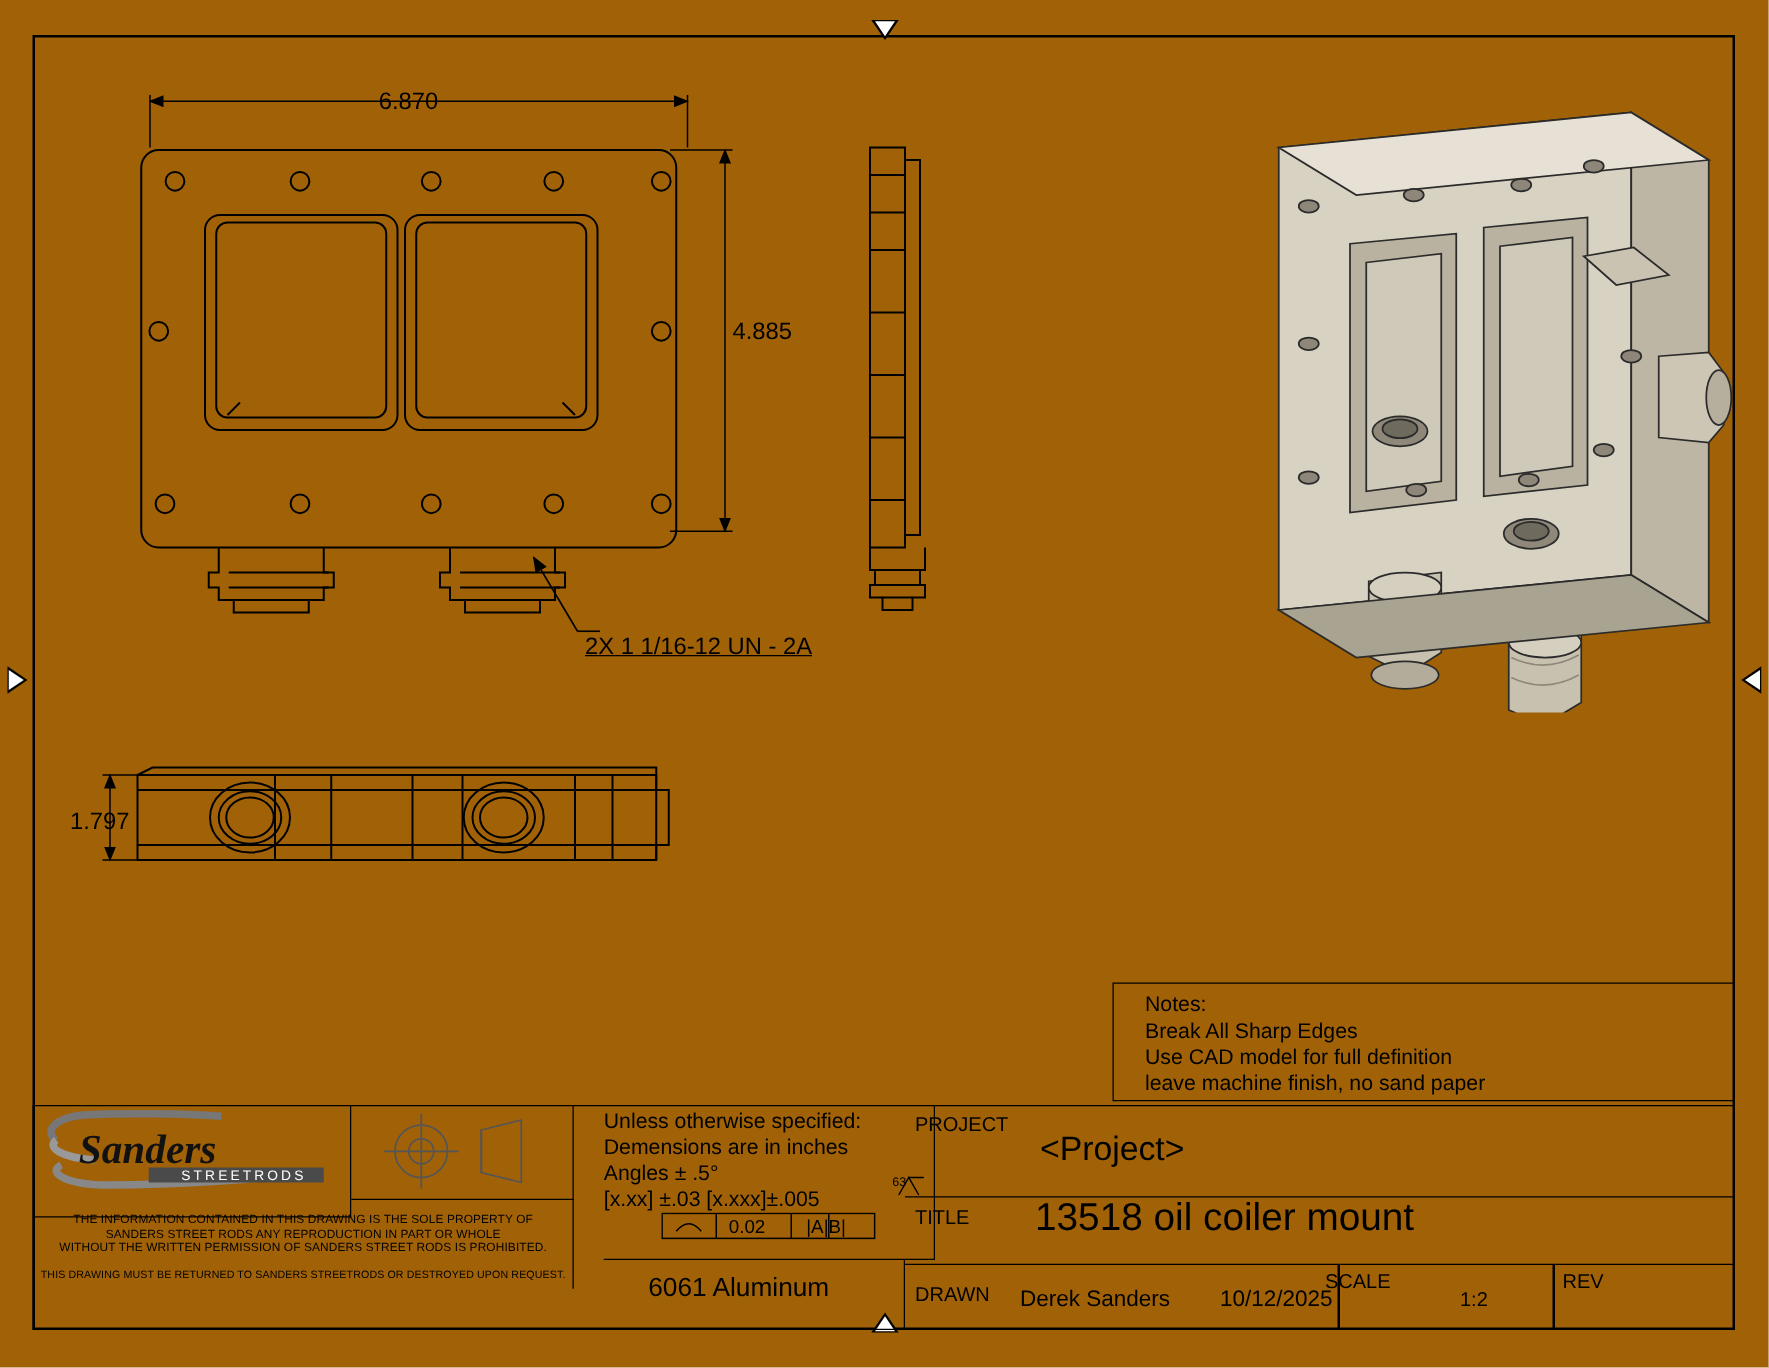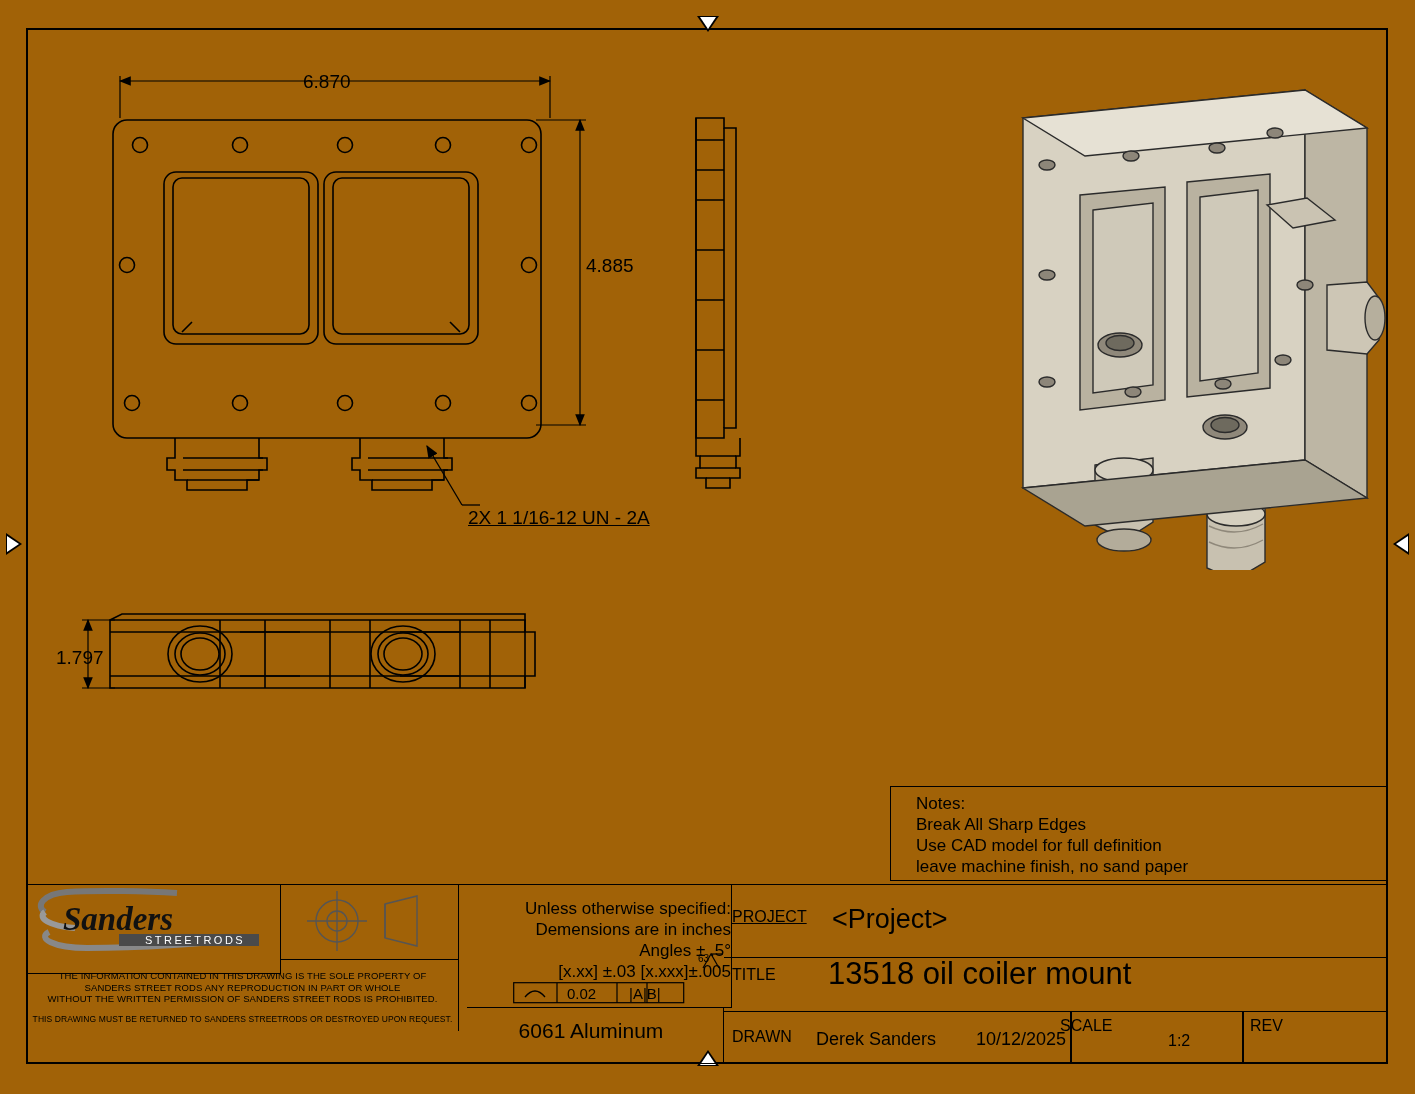--- a/index.html
+++ b/index.html
@@ -169,31 +169,31 @@
     left: 281px;
     top: 884px;
     width: 178px;
     height: 76px;
     border-right: 1.5px solid #000;
     border-bottom: 1.5px solid #000;
     box-sizing: border-box;
   }
   .tol-cell {
     position: absolute;
-    left: 467px;
+    left: 483px;
     top: 884px;
     width: 265px;
     height: 124px;
     border-right: 1.5px solid #000;
     border-bottom: 1.5px solid #000;
     box-sizing: border-box;
-    text-align: right;
+    text-align: left;
     font-size: 17px;
     line-height: 21px;
-    padding-top: 14px;
+    padding-top: 2px;
   }
   .mat-cell {
     position: absolute;
     left: 459px;
     top: 1008px;
     width: 265px;
     height: 56px;
     border-right: 1.5px solid #000;
     box-sizing: border-box;
     text-align: center;
@@ -454,21 +454,21 @@
         <path d="M12,15 q10,-12 20,0" fill="none" stroke="#000" stroke-width="1.3"></path>
       </svg>
       <div style="position:absolute; left:100px; top:-1px; font-size:15px;">0.02</div>
       <div style="position:absolute; left:162px; top:-1px; font-size:15px;">|A|B|</div>
     </div>
   </div>
 
   <div class="mat-cell">6061 Aluminum</div>
 
   <div class="project-cell">
-    <span class="tb-label" style="position:absolute; left:8px; top:24px;text-decoration:underline;">PROJECT</span>
+    <span class="tb-label" style="position:absolute; left:8px; top:8px;">PROJECT</span>
     <span class="tb-big" style="position:absolute; left:108px; top:20px;">&lt;Project&gt;</span>
   </div>
 
   <div class="title-cell">
     <span class="tb-label" style="position:absolute; left:8px; top:8px;">TITLE</span>
     <span style="position:absolute; left:104px; top:-2px; font-size:31px;">13518 oil coiler mount</span>
   </div>
 
   <div class="drawn-cell">
     <span class="tb-label" style="position:absolute; left:8px; top:16px;">DRAWN</span>

